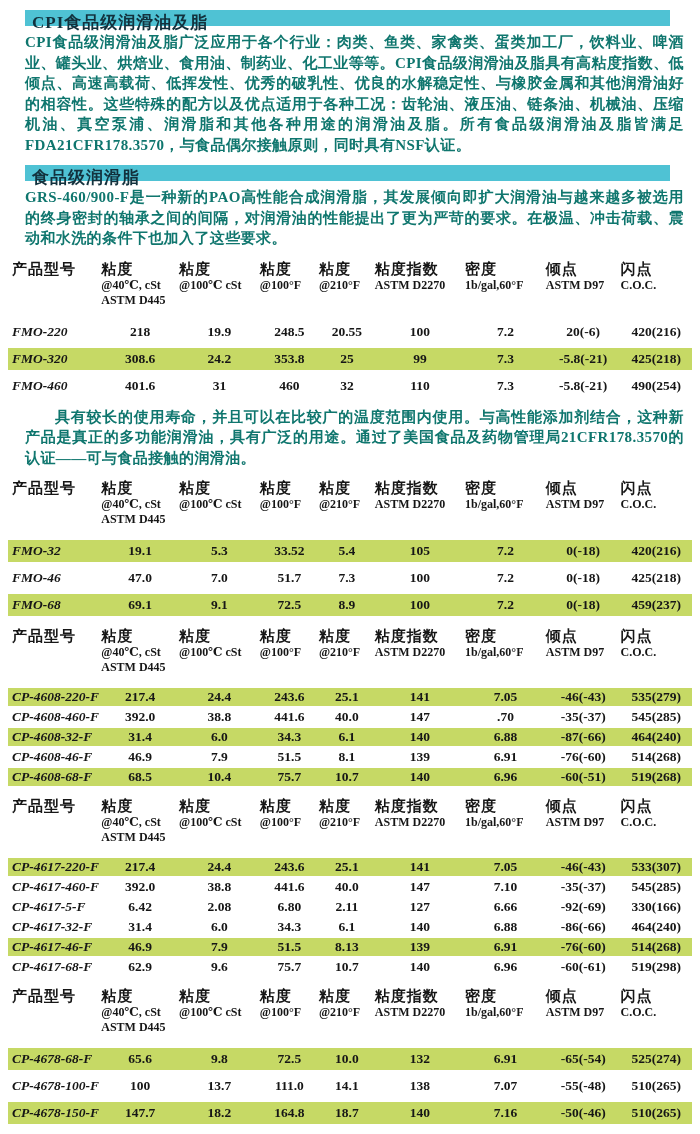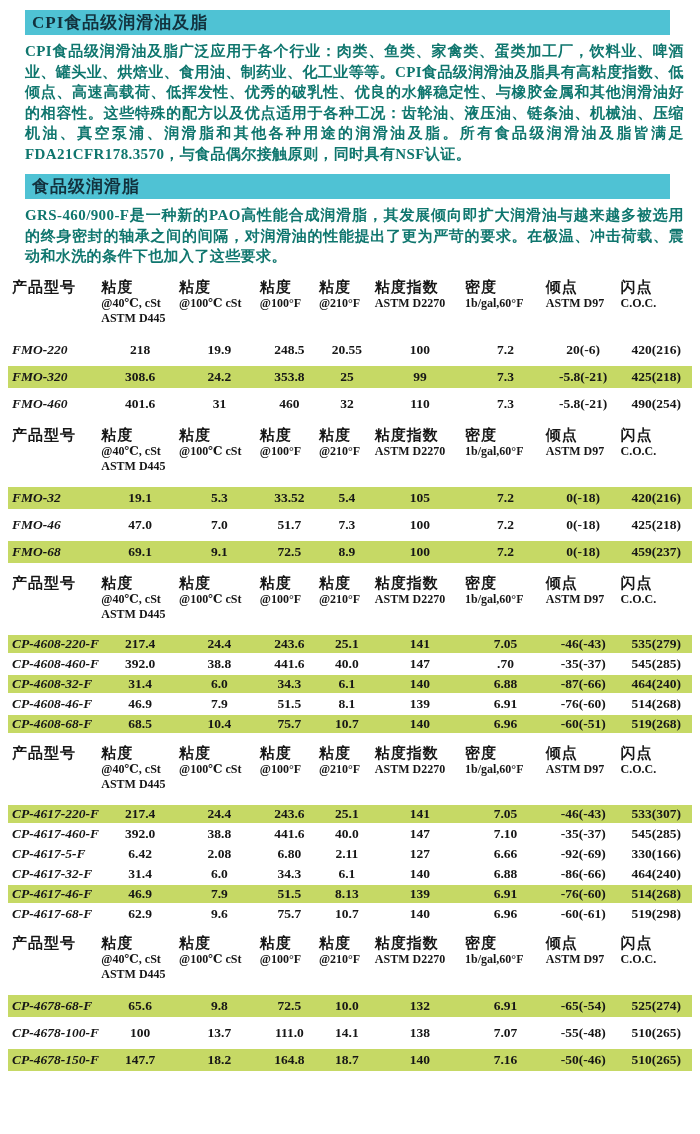--- a/index.html
+++ b/index.html
@@ -9,21 +9,21 @@
     font-weight:bold;
     color:#161616;
     -webkit-font-smoothing:antialiased;
   }
   .page{width:700px;min-height:1134px;overflow:hidden;}
 
   
   .cyan-bar{
     background:#4fc2d4;
     margin:10px 30px 6px 25px;
-    height:25px;
+    height:16px;
     line-height:25px;
     padding-left:7px;
     font-size:17px;
     letter-spacing:1px;
     color:#12313d;
   }
 
   
   .body-text{
     margin:4px 16px 10px 25px;
@@ -139,20 +139,21 @@
         <div class="td c2">31</div>
         <div class="td c3">460</div>
         <div class="td c4">32</div>
         <div class="td c5">110</div>
         <div class="td c6">7.3</div>
         <div class="td c7">-5.8(-21)</div>
         <div class="td c8">490(254)</div>
       </div>
     </div>
 
+  <p class="body-text indent">具有较长的使用寿命，并且可以在比较广的温度范围内使用。与高性能添加剂结合，这种新产品是真正的多功能润滑油，具有广泛的用途。通过了美国食品及药物管理局21CFR178.3570的认证——可与食品接触的润滑油。</p>
 
   <div class="spec-table">
       <div class="thead">
         <div class="th c0">
           <div class="th-main">产品型号</div>
         </div>
         <div class="th c1">
           <div class="th-main">粘度</div>
           <div class="th-sub">@40℃, cSt</div>
           <div class="th-sub">ASTM D445</div>

